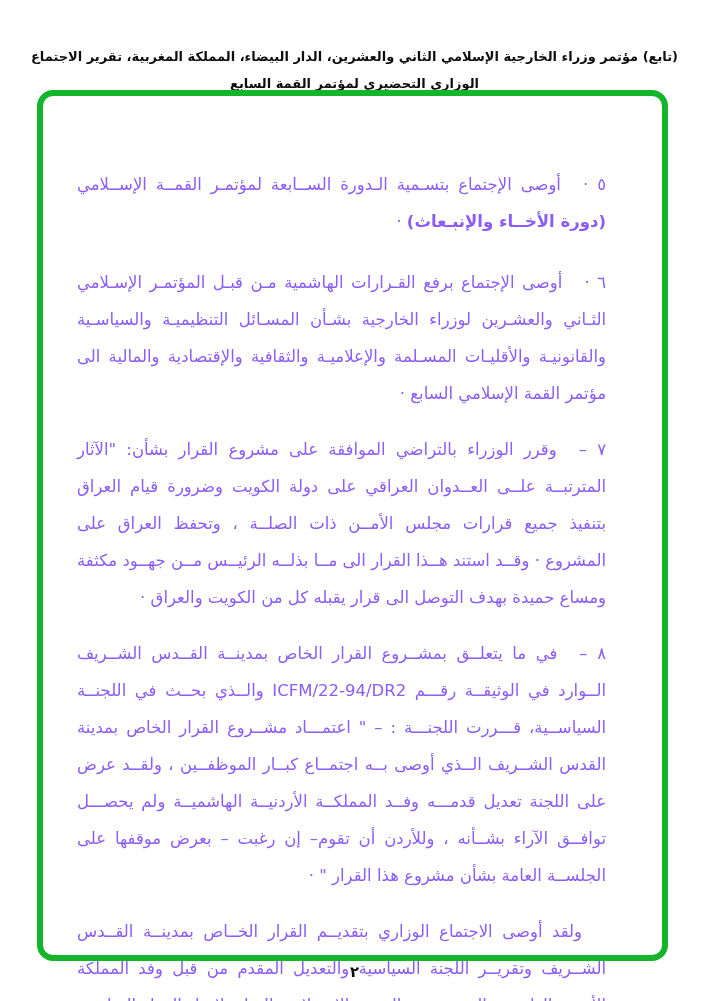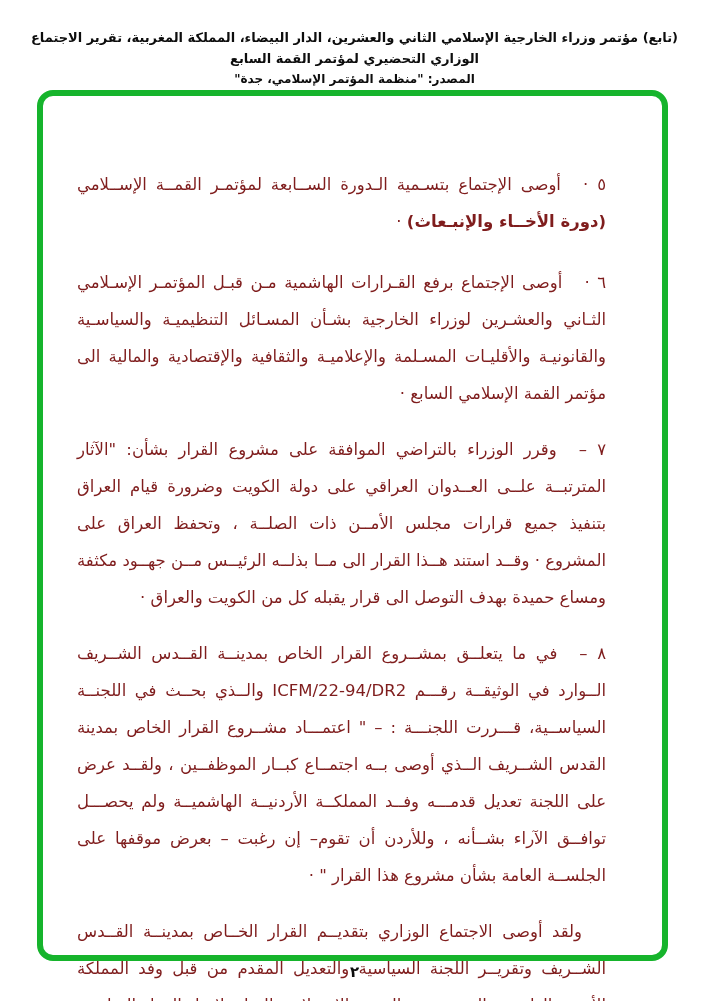--- a/index.html
+++ b/index.html
@@ -2,35 +2,35 @@
 <html lang="ar"><head>
 <meta charset="utf-8">
 <style>
   html,body{margin:0;padding:0;background:#ffffff;}
   body{
     width:709px;height:1001px;position:relative;overflow:hidden;
     font-family:"DejaVu Sans","Liberation Sans",sans-serif;
     color:#161616;
   }
   .header{
-    position:absolute;top:27px;left:6px;right:6px;
+    position:absolute;top:43px;left:6px;right:6px;
     direction:rtl;text-align:center;
-    font-weight:bold;font-size:13px;line-height:21px;color:#0d0d0d;
+    font-weight:bold;font-size:13px;line-height:27px;color:#0d0d0d;
   }
   .header .src{font-size:12px;}
   .frame{
     position:absolute;left:37px;top:90px;width:631px;height:871px;
     border:6px solid #16b42c;border-radius:16px;box-sizing:border-box;
     background:#ffffff;
   }
   .content{
     position:absolute;left:43px;top:96px;width:619px;height:859px;
     box-sizing:border-box;padding:70px 56px 0 34px;
     direction:rtl;text-align:justify;
-    font-size:16.5px;line-height:37px;color:#7f1d1d;
+    font-size:16.5px;line-height:37px;color:#8b5cf6;
   }
   .content p{margin:0 0 19px 0;}
   .content p.first{margin-bottom:24px;}
   .content p.indent{text-indent:24px;}
   .marker{margin-left:22px;white-space:nowrap;}
   .boldseg{font-weight:bold;}
   .pagenum{
     position:absolute;top:963px;left:0;width:100%;
     text-align:center;font-weight:bold;font-size:15px;color:#0d0d0d;
   }

